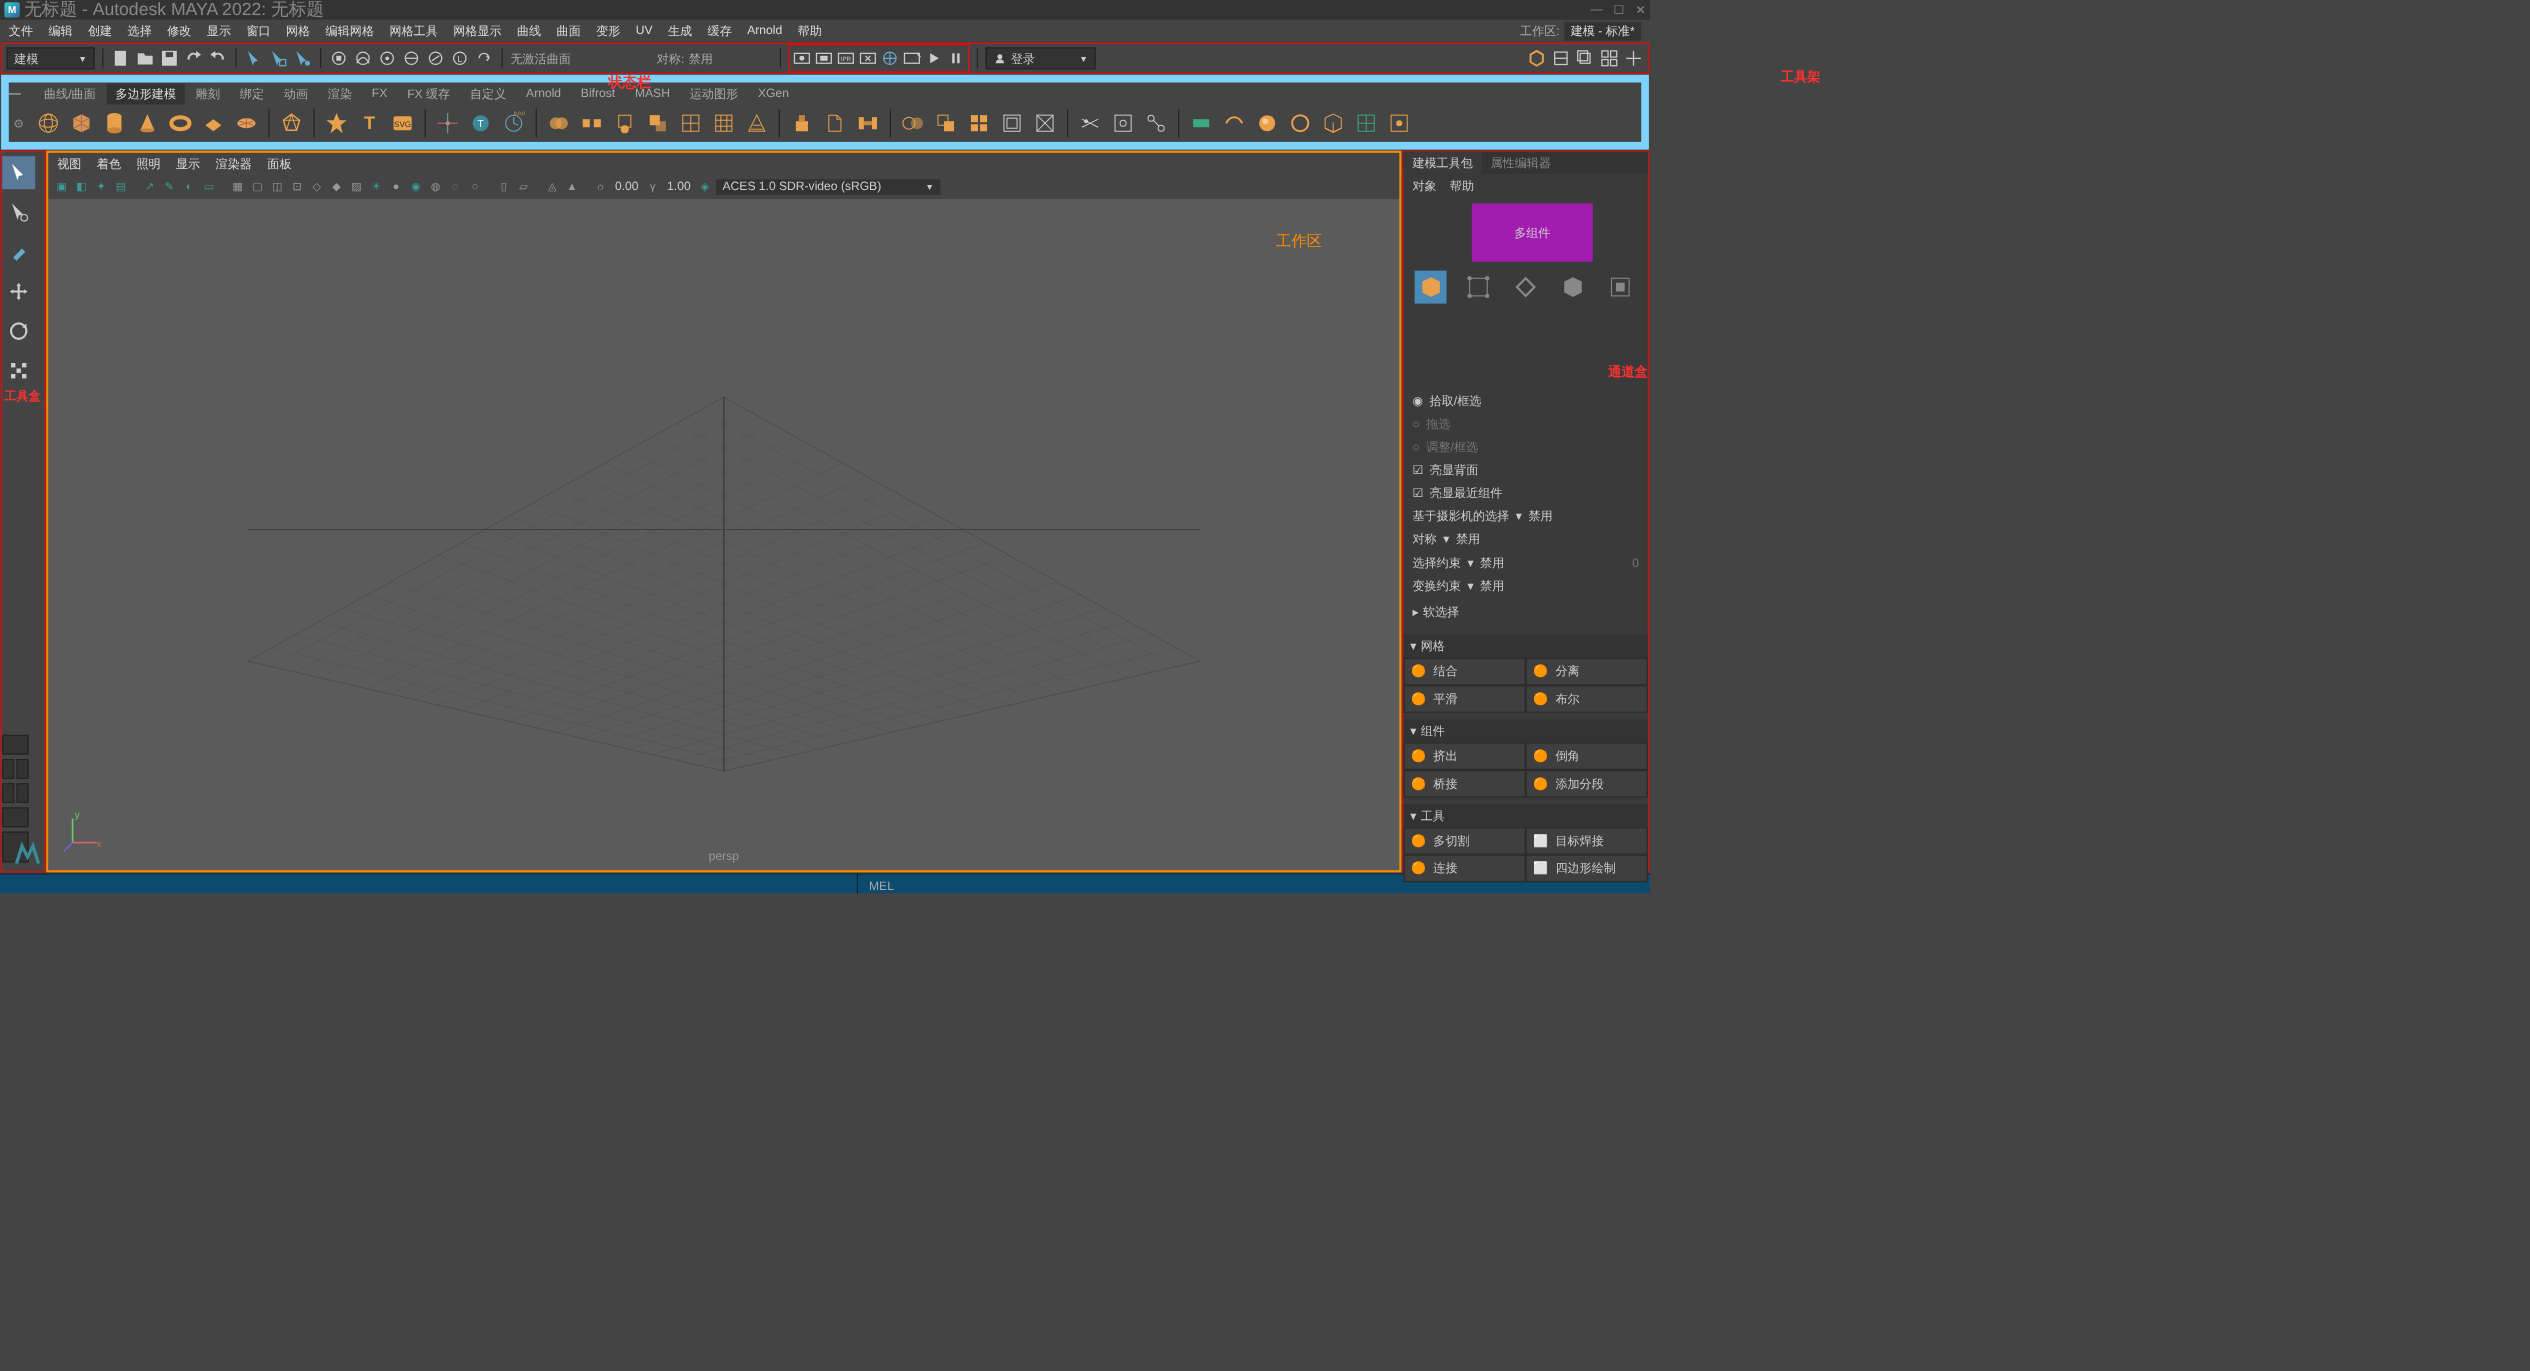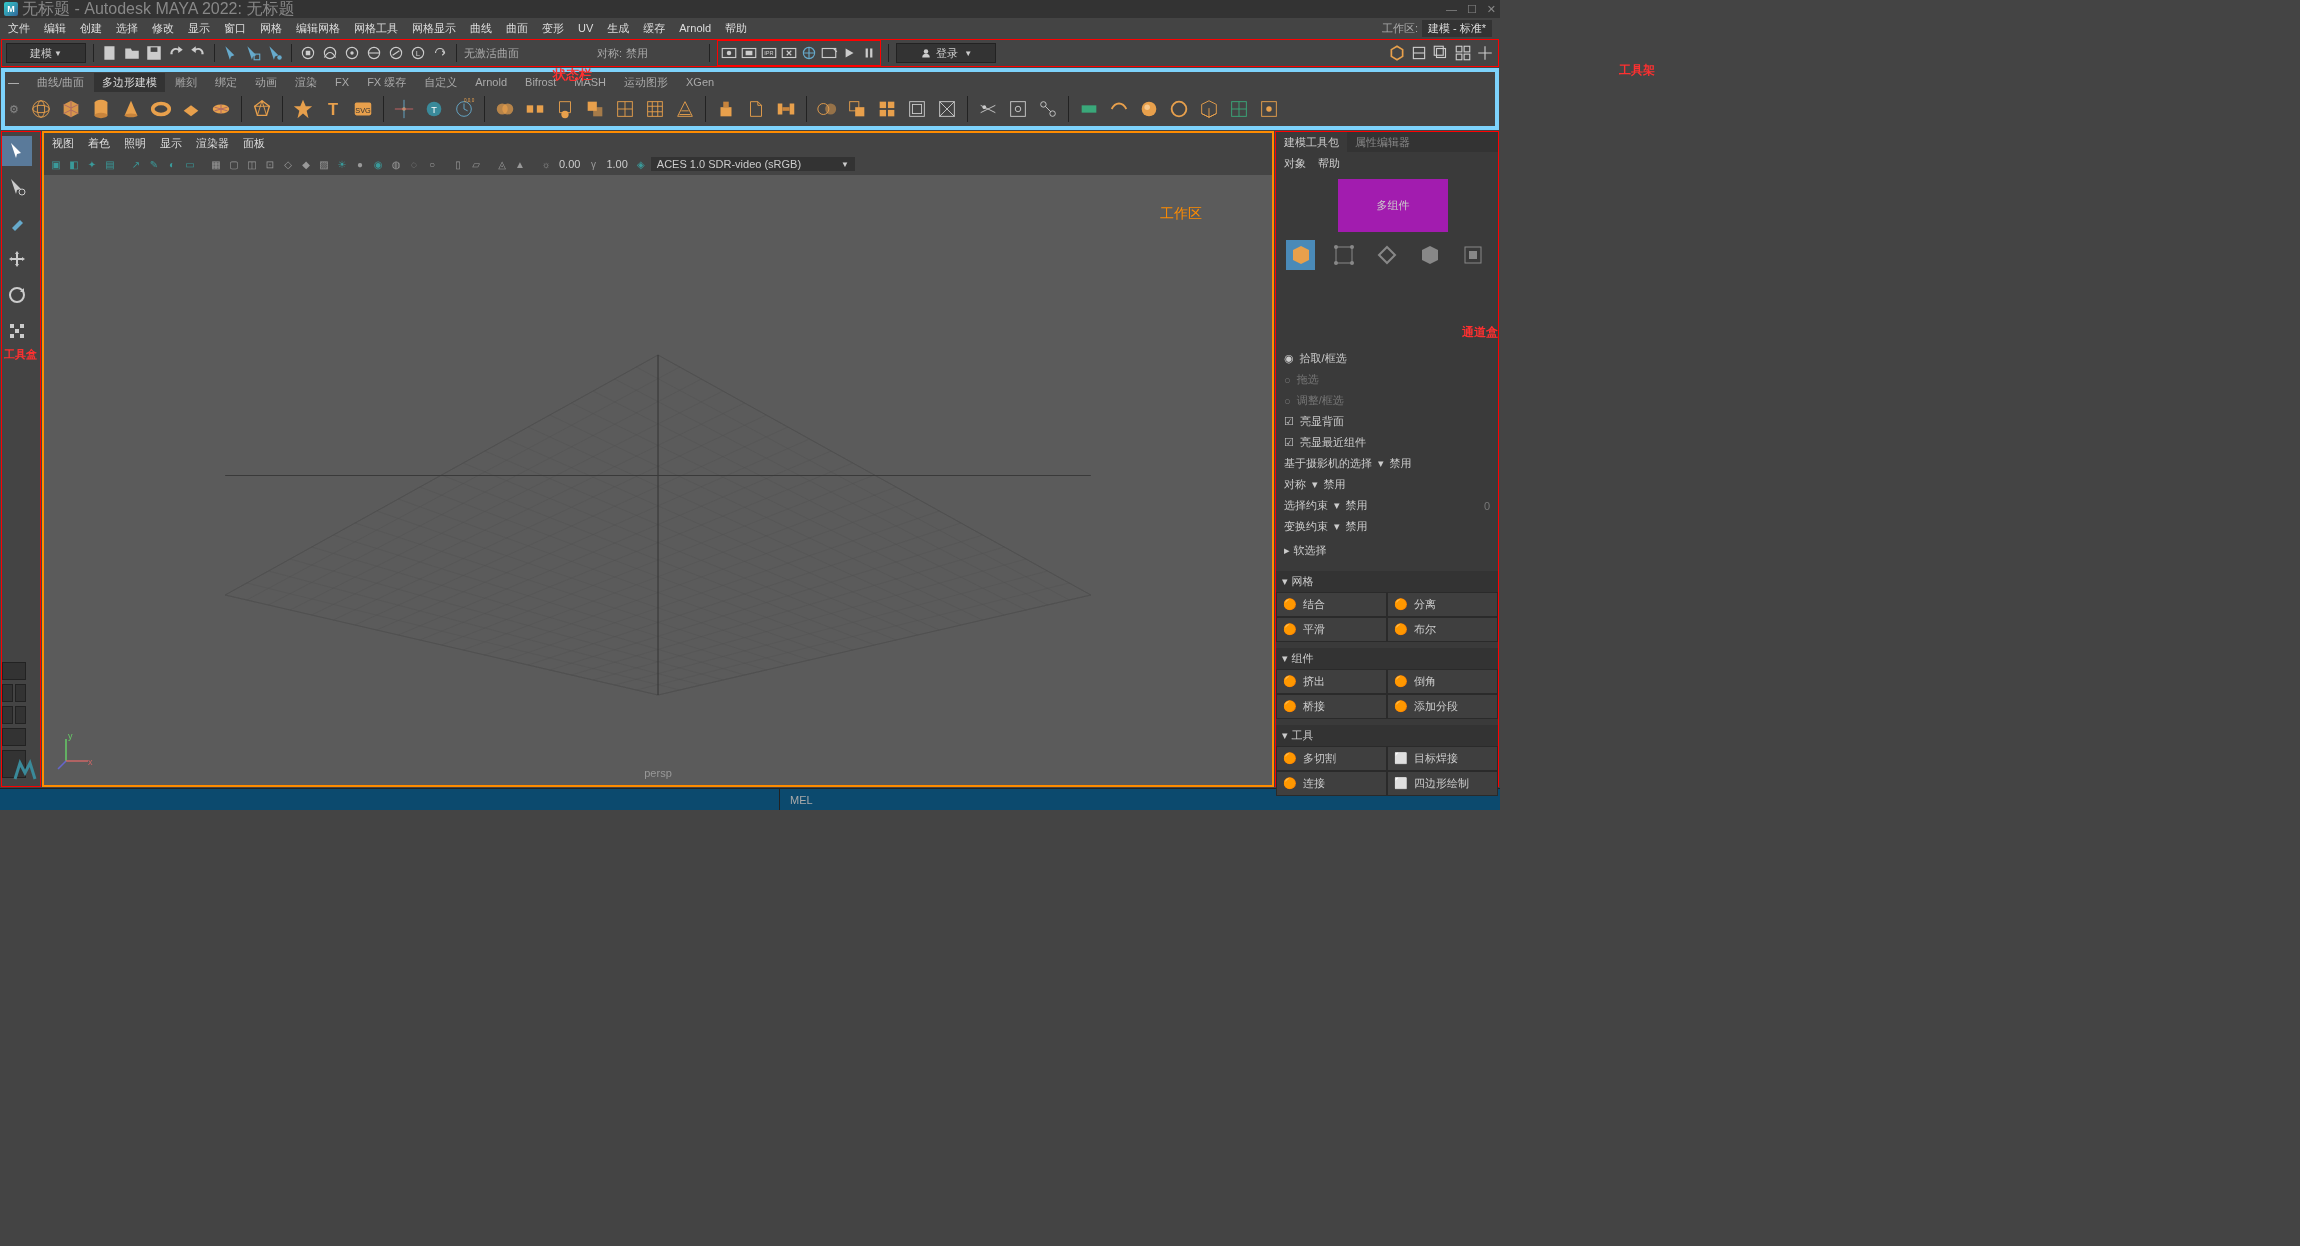--- a/index.html
+++ b/index.html
@@ -10,29 +10,29 @@
 .title-text { color: #888; font-size: 16px; }
 .sys-btns { display: flex; gap: 10px; font-size: 11px; color: #888; }
 .menubar { background: #444; height: 20px; display: flex; align-items: center; padding: 0 8px; gap: 14px; font-size: 11px; color: #ddd; }
 .menubar .right { margin-left: auto; display: flex; align-items: center; gap: 4px; }
 .ws-label { color: #aaa; }
 .ws-value { background: #333; padding: 1px 6px; }
 
 .statusbar { height: 28px; border: 1px solid #ff0000; margin: 1px 1px 0 1px; display: flex; align-items: center; background: #444; padding: 0 4px; gap: 4px; }
 .statusbar .red-label { position: absolute; left: 553px; top: 38px; color: #ff3030; font-weight: bold; font-size: 13px; z-index: 5; margin-top: 28px; }
 .status-block { display: flex; align-items: center; gap: 4px; }
-.dropdown { background: #333; border: 1px solid #222; height: 20px; display: flex; align-items: center; padding: 0 23px; min-width: 80px; color: #ccc; }
+.dropdown { background: #333; border: 1px solid #222; height: 20px; display: flex; align-items: center; padding: 0 6px; min-width: 80px; color: #ccc; }
 .dropdown .arrow { margin-left: auto; font-size: 8px; }
 .sep { width: 1px; height: 18px; background: #222; margin: 0 3px; }
 .icon-btn { width: 18px; height: 18px; display: flex; align-items: center; justify-content: center; color: #ccc; }
 .icon-btn.orange { color: #e8a04c; }
 .status-text { color: #aaa; font-size: 11px; }
 .status-right-block { border: 1px solid #ff0000; height: 26px; display:flex; align-items:center; padding: 0 2px; gap:2px; }
 
-.toolshelf { border: 4px solid #7dd3fc; margin: 1px 1px 0 1px; background: #444; }
+.toolshelf { border: 7px solid #7dd3fc; margin: 1px 1px 0 1px; background: #444; }
 .shelf-tabs { display: flex; height: 20px; align-items: center; gap: 2px; padding-left: 24px; font-size: 11px; }
 .shelf-tab { padding: 2px 8px; color: #aaa; cursor: pointer; }
 .shelf-tab.active { background: #333; color: #ddd; }
 .shelf-label { position: absolute; right: 645px; top: 62px; color: #ff3030; font-weight: bold; font-size: 12px; z-index: 5;}
 .shelf-icons { display: flex; align-items: center; height: 34px; padding: 0 4px; gap: 6px; }
 .shelf-icon { width: 24px; height: 24px; display: flex; align-items: center; justify-content: center; }
 .shelf-icon svg { width: 22px; height: 22px; }
 .shelf-sep { width: 1px; height: 26px; background: #222; margin: 0 2px; }
 
 .main-area { display: flex; height: 658px; }

